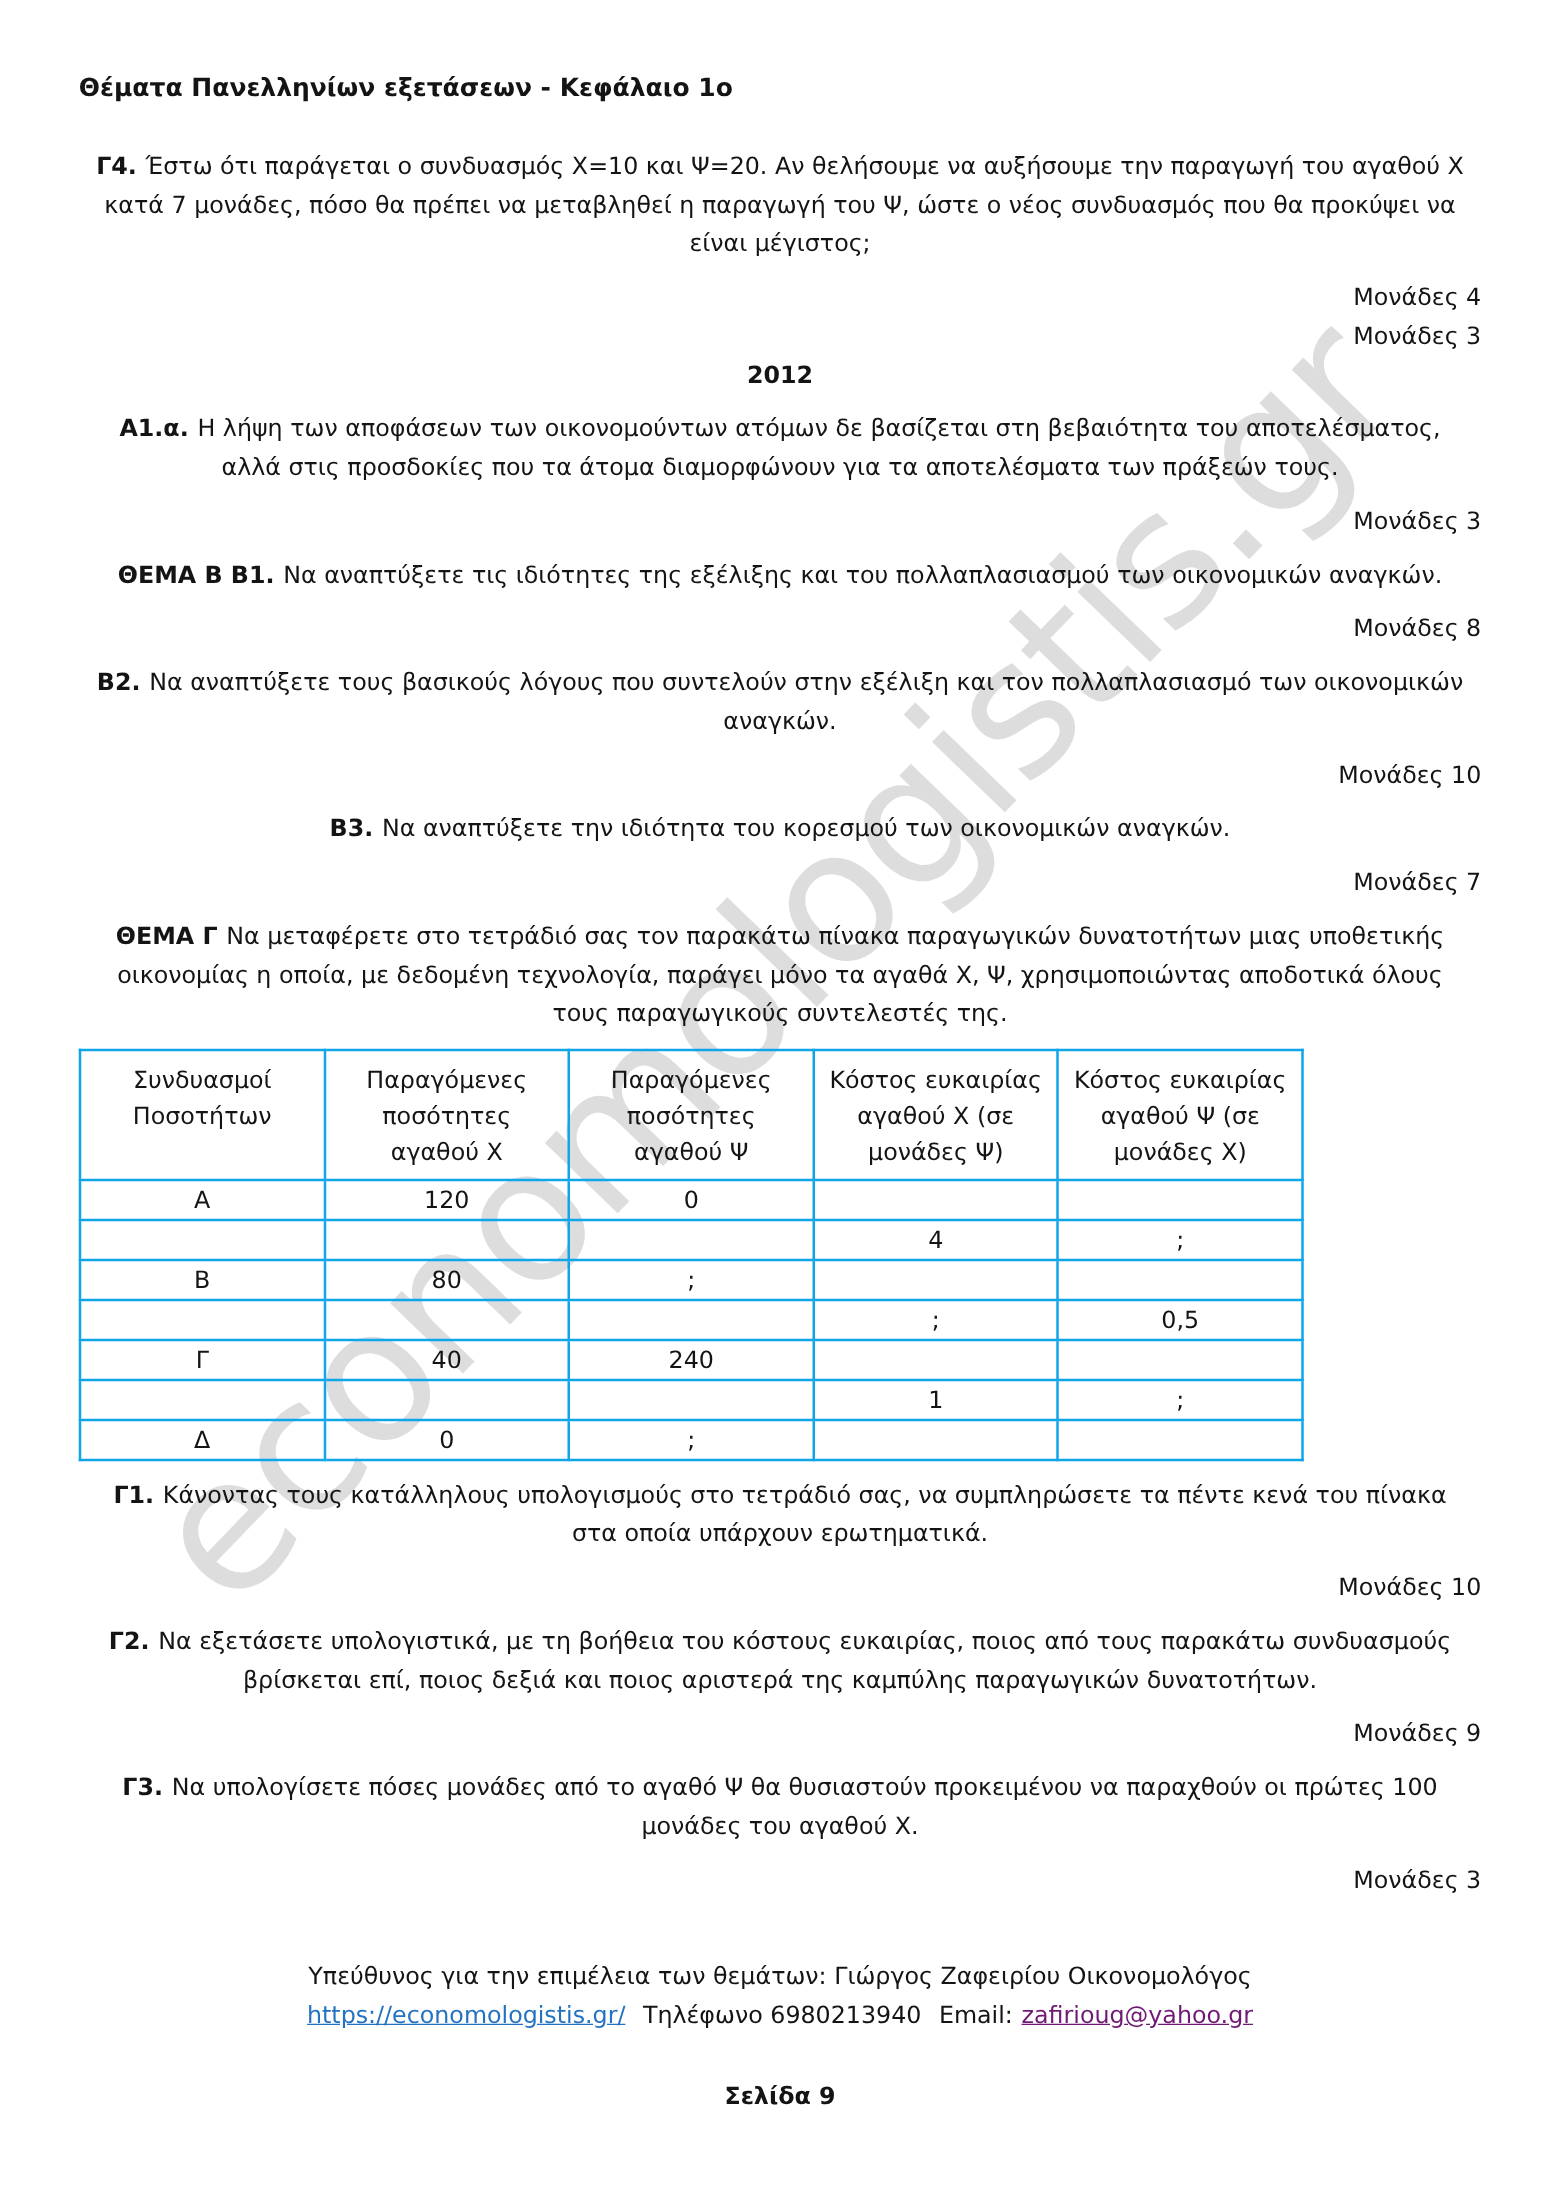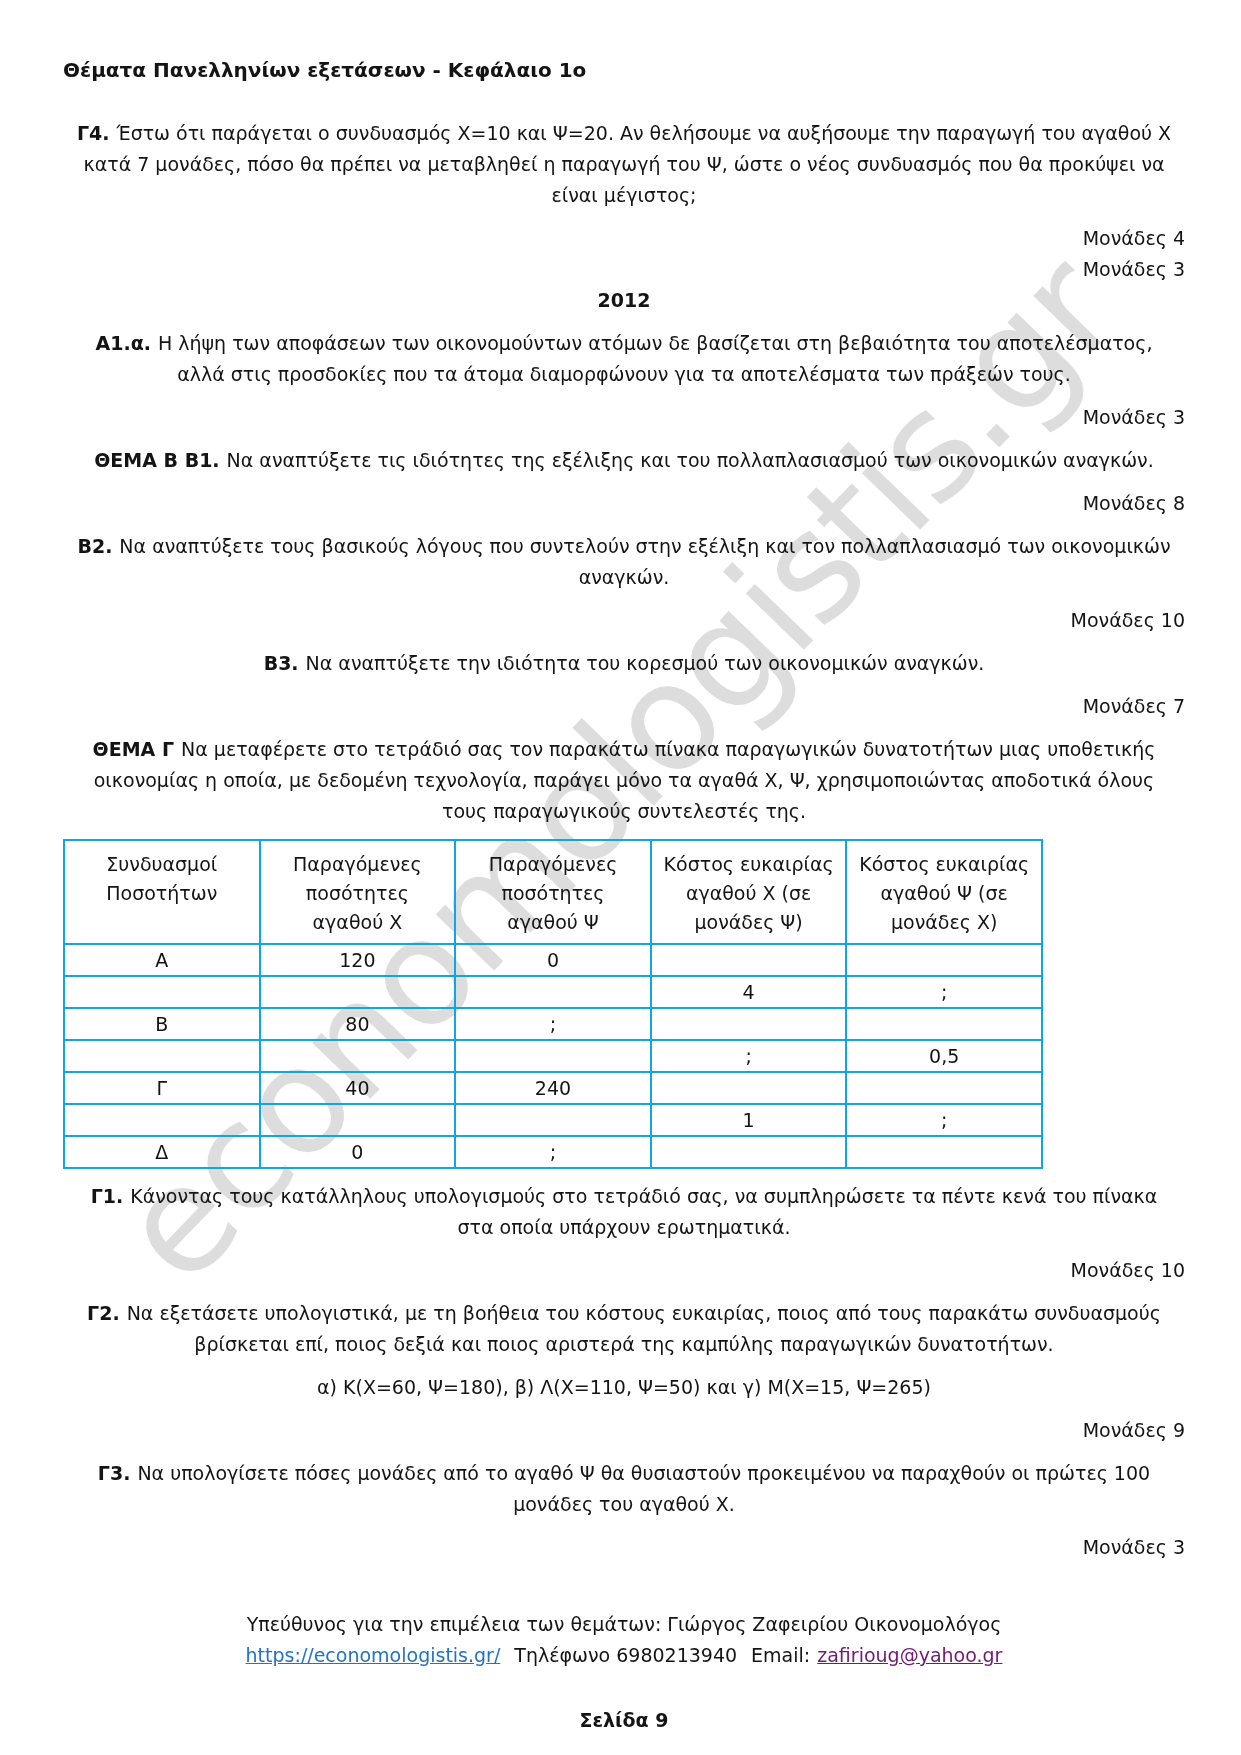--- a/index.html
+++ b/index.html
@@ -141,21 +141,20 @@
         <td></td>
         <td></td>
       </tr>
     </tbody>
       </table>
 
     <p class="q after-table"><b class="ql">Γ1.</b><span>Κάνοντας τους κατάλληλους υπολογισμούς στο τετράδιό σας, να συμπληρώσετε τα πέντε κενά του πίνακα στα οποία υπάρχουν ερωτηματικά.</span></p>
     <div class="points">Μονάδες 10</div>
 
     <p class="q"><b class="ql">Γ2.</b><span>Να εξετάσετε υπολογιστικά, με τη βοήθεια του κόστους ευκαιρίας, ποιος από τους παρακάτω συνδυασμούς βρίσκεται επί, ποιος δεξιά και ποιος αριστερά της καμπύλης παραγωγικών δυνατοτήτων.</span></p>
-    <p class="q">α) Κ(Χ=60, Ψ=180), β) Λ(Χ=110, Ψ=50) και γ) Μ(Χ=15, Ψ=265)</p>
     <div class="points">Μονάδες 9</div>
 
     <p class="q"><b class="ql">Γ3.</b><span>Να υπολογίσετε πόσες μονάδες από το αγαθό Ψ θα θυσιαστούν προκειμένου να παραχθούν οι πρώτες 100 μονάδες του αγαθού Χ.</span></p>
     <div class="points">Μονάδες 3</div>
 
     <div class="footer">
       <div>Υπεύθυνος για την επιμέλεια των θεμάτων: Γιώργος Ζαφειρίου Οικονομολόγος</div>
       <div class="footer-line2">
         <a style="color: rgb(36, 115, 194);">https://economologistis.gr/</a><span class="fsp">Τηλέφωνο 6980213940</span><span class="fsp">Email:</span><a class="fsp-sm" style="color: #701a75;">zafirioug@yahoo.gr</a>
       </div>

